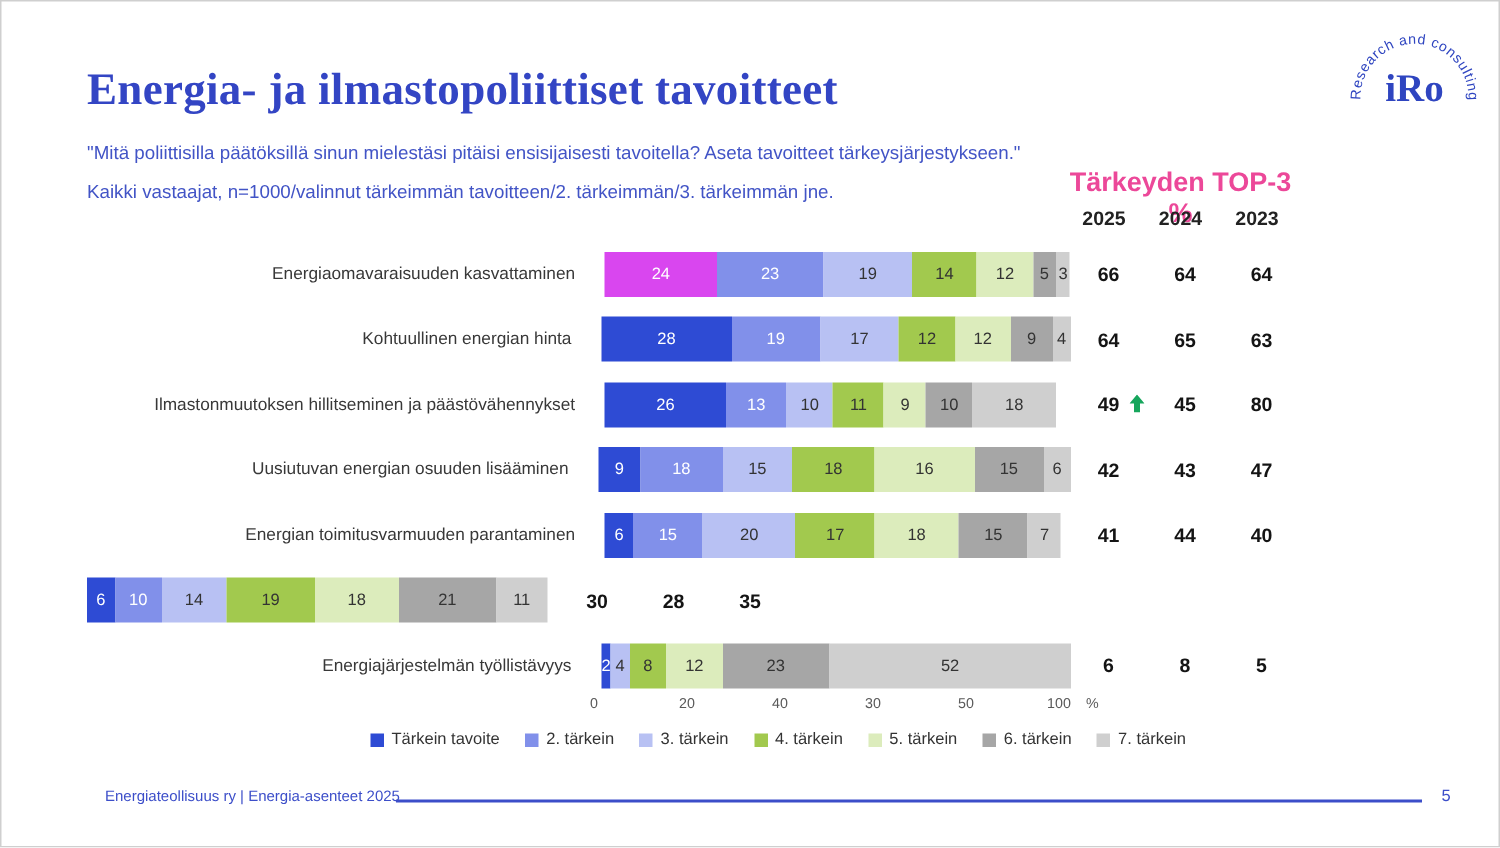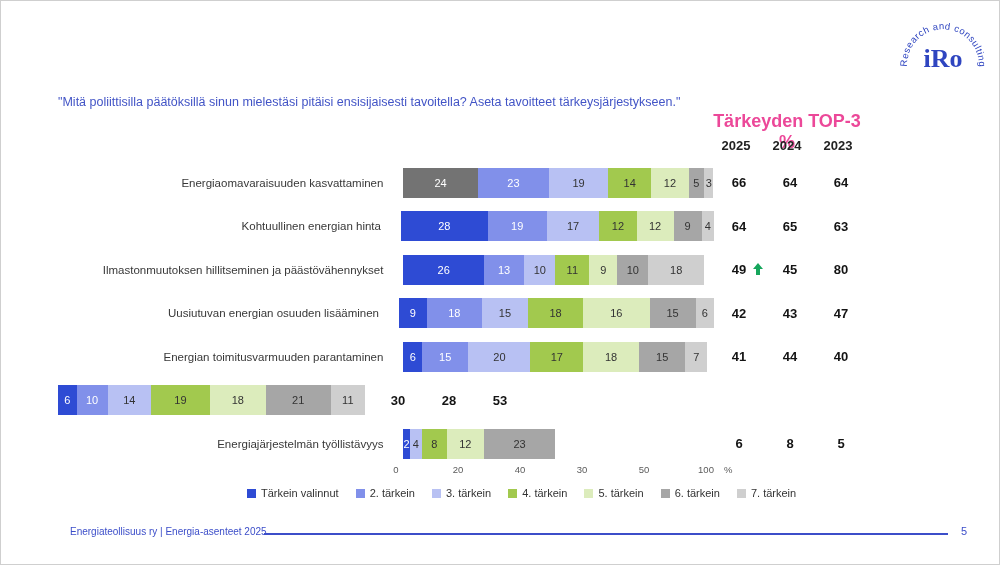--- a/index.html
+++ b/index.html
@@ -38,21 +38,23 @@
   
   .footer-src{position:absolute;left:57px;top:525px;font-size:10px;color:#3c4ec9;padding-left:12px;}
   .footer-line{position:absolute;left:263px;top:532px;width:684px;height:2px;background:#3c4ec9;}
   .footer-page{position:absolute;left:960px;top:524px;font-size:11px;color:#3c4ec9;}
 </style>
 </head>
 <body>
 
 <div class="slide">
 
+  <div class="title">Energia- ja ilmastopoliittiset tavoitteet</div>
   <div class="sub sub1">"Mitä poliittisilla päätöksillä sinun mielestäsi pitäisi ensisijaisesti tavoitella? Aseta tavoitteet tärkeysjärjestykseen."</div>
+  <div class="sub sub2">Kaikki vastaajat, n=1000/valinnut tärkeimmän tavoitteen/2. tärkeimmän/3. tärkeimmän jne.</div>
 
   <svg class="logo" viewBox="0 0 96 96">
     <defs>
       <path id="ring" d="M 12.4 59.6 A 36 36 0 1 1 83.6 59.6" fill="none"></path>
     </defs>
     <text font-size="9.5" fill="#2f45c0" font-family="Liberation Sans, sans-serif" letter-spacing="0.5">
       <textPath href="#ring" startOffset="4" id="logo-ring-text">Research and consulting</textPath>
     </text>
     <text x="48" y="56" text-anchor="middle" font-family="Liberation Serif, serif" font-weight="700" font-size="26" fill="#2f45c0" id="logo-text">iRo</text>
   </svg>
@@ -63,21 +65,21 @@
     <div>2024</div>
     <div>2023</div>
   </div>
 
   <div class="rows" id="chart-rows">
       <div class="row">
         <div class="rlabel">
           <span>Energiaomavaraisuuden kasvattaminen</span>
         </div>
         <div class="bar">
-          <div class="seg" style="width: 74.4px; background: #737373;">
+          <div class="seg" style="width: 74.4px; background: #d946ef;">
             <span style="color: rgb(255, 255, 255);">24</span>
           </div>
           <div class="seg" style="width: 71.3px; background: rgb(129, 144, 234);">
             <span style="color: rgb(255, 255, 255);">23</span>
           </div>
           <div class="seg" style="width: 58.9px; background: rgb(184, 193, 243);">
             <span style="color: rgb(51, 51, 51);">19</span>
           </div>
           <div class="seg" style="width: 43.4px; background: rgb(162, 201, 78);">
             <span style="color: rgb(51, 51, 51);">14</span>
@@ -252,21 +254,21 @@
           <div class="seg" style="width: 65.1px; background: rgb(166, 166, 166);">
             <span style="color: rgb(51, 51, 51);">21</span>
           </div>
           <div class="seg" style="width: 34.1px; background: rgb(207, 207, 207);">
             <span style="color: rgb(51, 51, 51);">11</span>
           </div>
         </div>
         <div class="tgrid">
           <div class="tcell">30</div>
           <div class="tcell">28</div>
-          <div class="tcell">53</div>
+          <div class="tcell">35</div>
         </div>
       </div>
       <div class="row">
         <div class="rlabel">
           <span>Energiajärjestelmän työllistävyys</span>
         </div>
         <div class="bar">
           <div class="seg" style="width: 6.2px; background: rgb(46, 75, 212);">
             <span style="color: rgb(255, 255, 255);">2</span>
           </div>
@@ -274,20 +276,23 @@
             <span style="color: rgb(51, 51, 51);">4</span>
           </div>
           <div class="seg" style="width: 24.8px; background: rgb(162, 201, 78);">
             <span style="color: rgb(51, 51, 51);">8</span>
           </div>
           <div class="seg" style="width: 37.2px; background: rgb(220, 236, 188);">
             <span style="color: rgb(51, 51, 51);">12</span>
           </div>
           <div class="seg" style="width: 71.3px; background: rgb(166, 166, 166);">
             <span style="color: rgb(51, 51, 51);">23</span>
+          </div>
+          <div class="seg" style="width: 161.2px; background: rgb(207, 207, 207);">
+            <span style="color: rgb(51, 51, 51);">52</span>
           </div>
         </div>
         <div class="tgrid">
           <div class="tcell">6</div>
           <div class="tcell">8</div>
           <div class="tcell">5</div>
         </div>
       </div>
     </div>
 
@@ -297,21 +302,21 @@
       <span style="left: 124px;">40</span>
       <span style="left: 186px;">30</span>
       <span style="left: 248px;">50</span>
       <span style="left: 310px;">100</span>
       <span class="unit" style="left: 328px;">%</span>
     </div>
 
   <div class="legend" id="legend">
       <div class="litem">
         <span class="lswatch" style="background: rgb(46, 75, 212);"></span>
-        <span class="ltext">Tärkein valinnut</span>
+        <span class="ltext">Tärkein tavoite</span>
       </div>
       <div class="litem">
         <span class="lswatch" style="background: rgb(129, 144, 234);"></span>
         <span class="ltext">2. tärkein</span>
       </div>
       <div class="litem">
         <span class="lswatch" style="background: rgb(184, 193, 243);"></span>
         <span class="ltext">3. tärkein</span>
       </div>
       <div class="litem">

